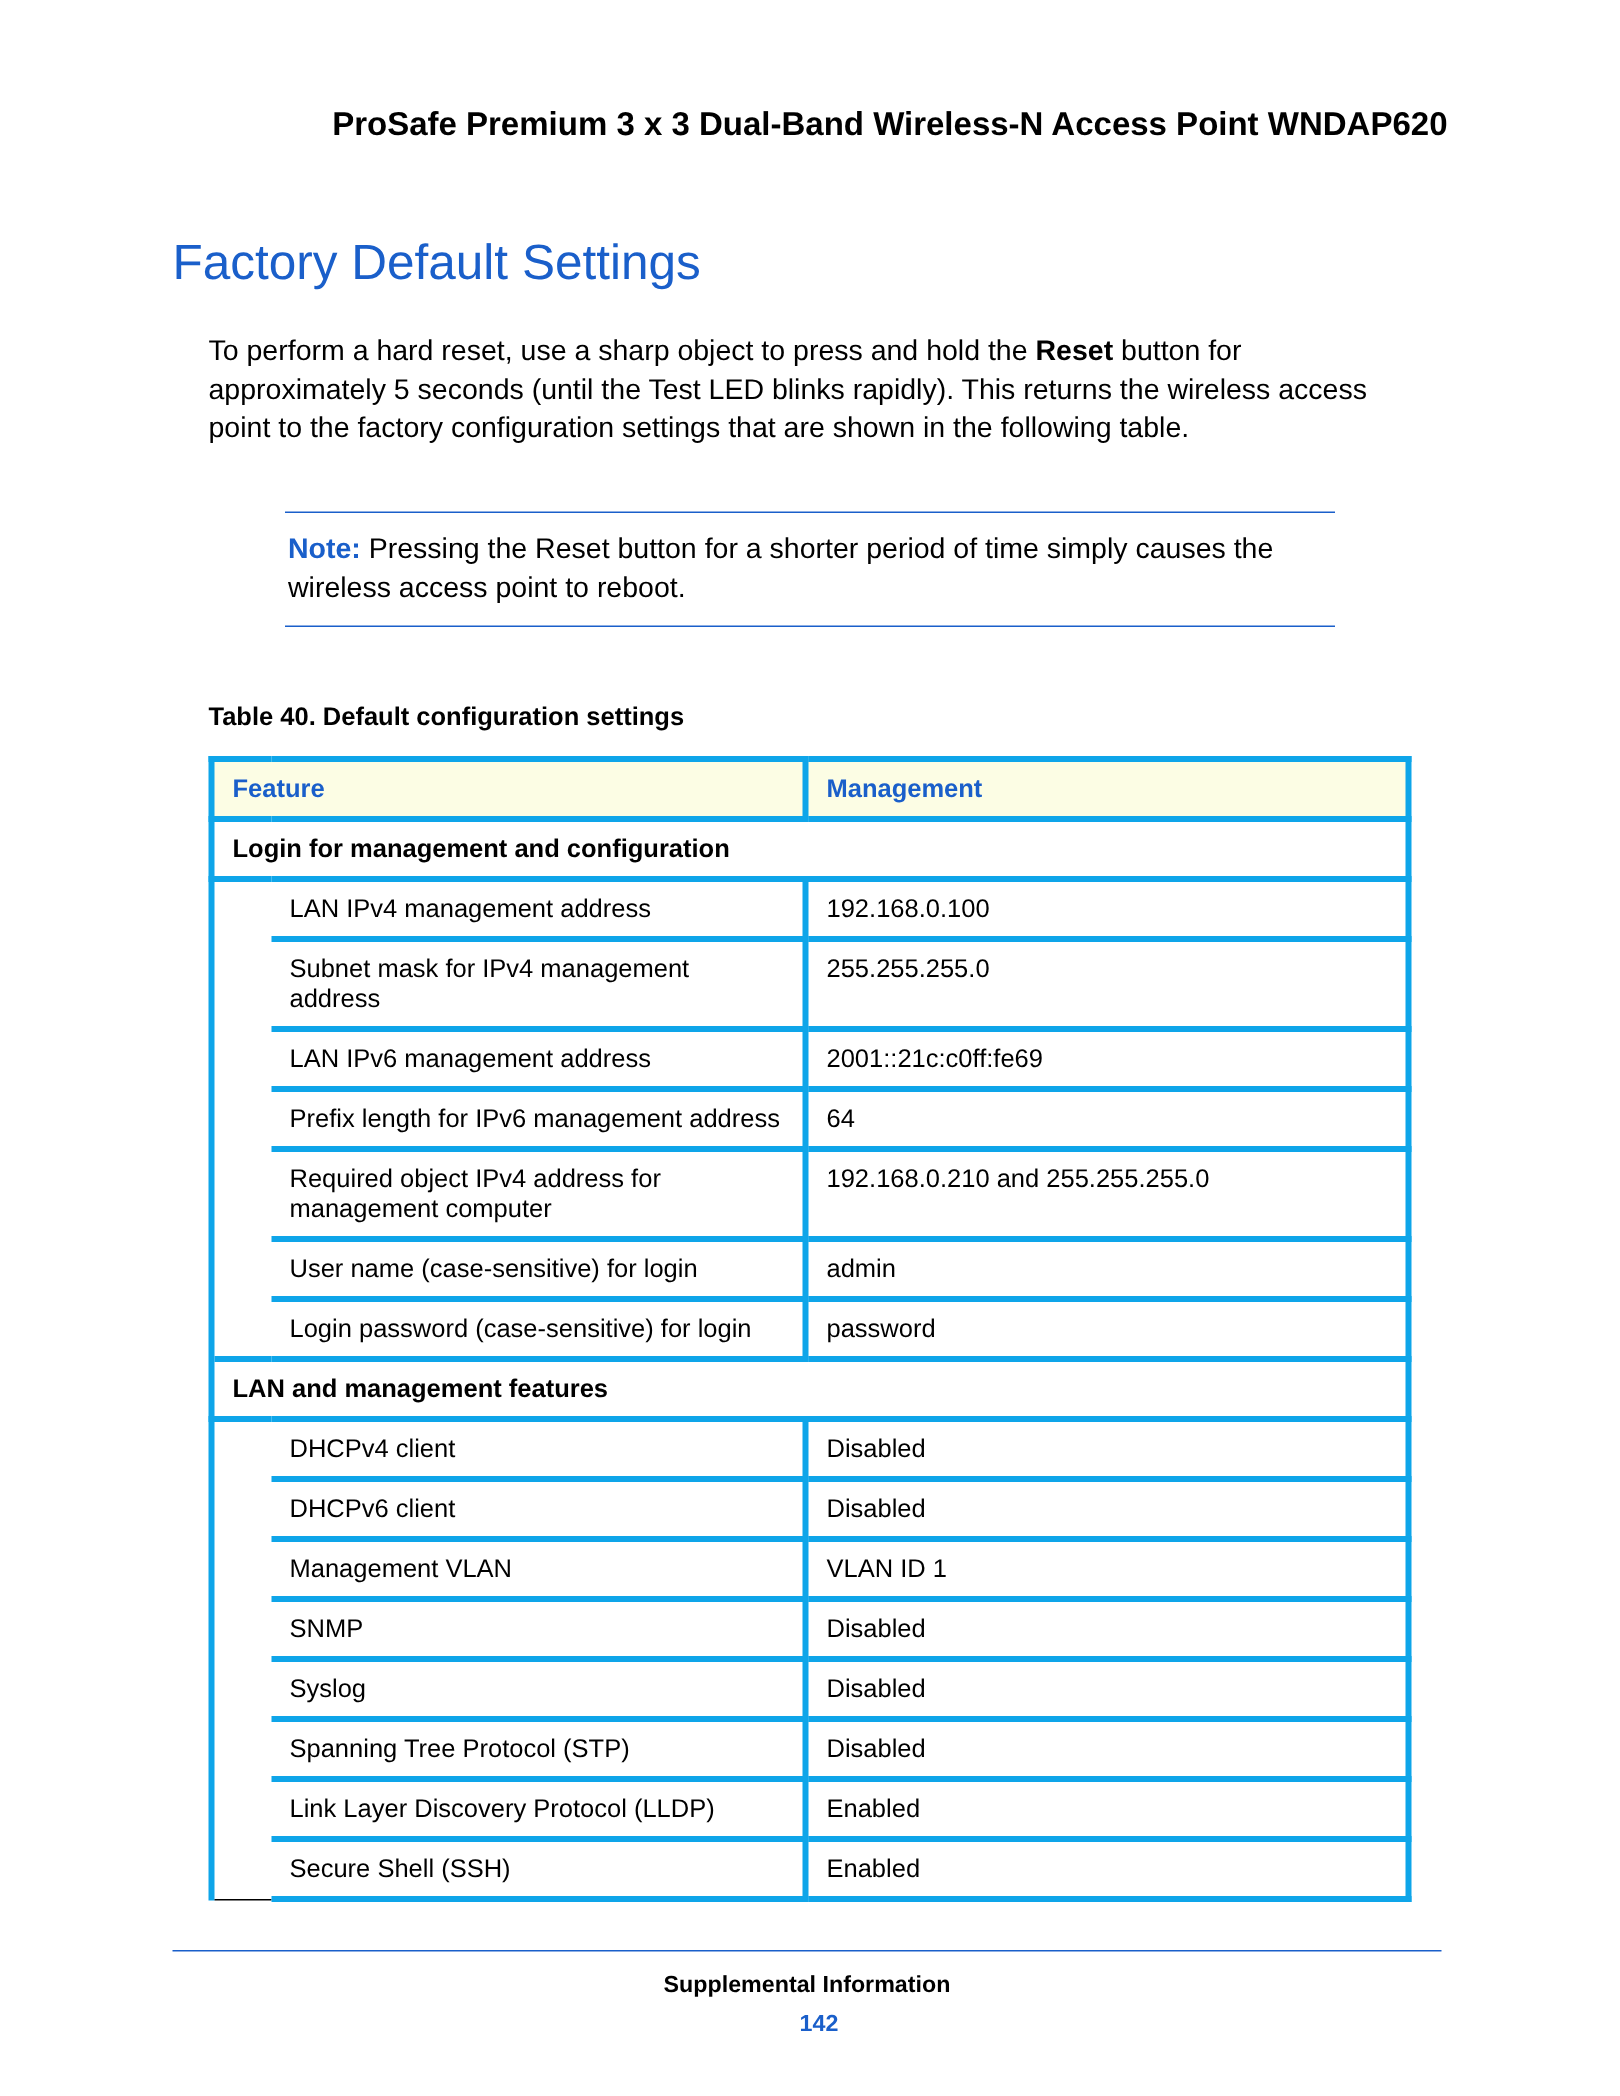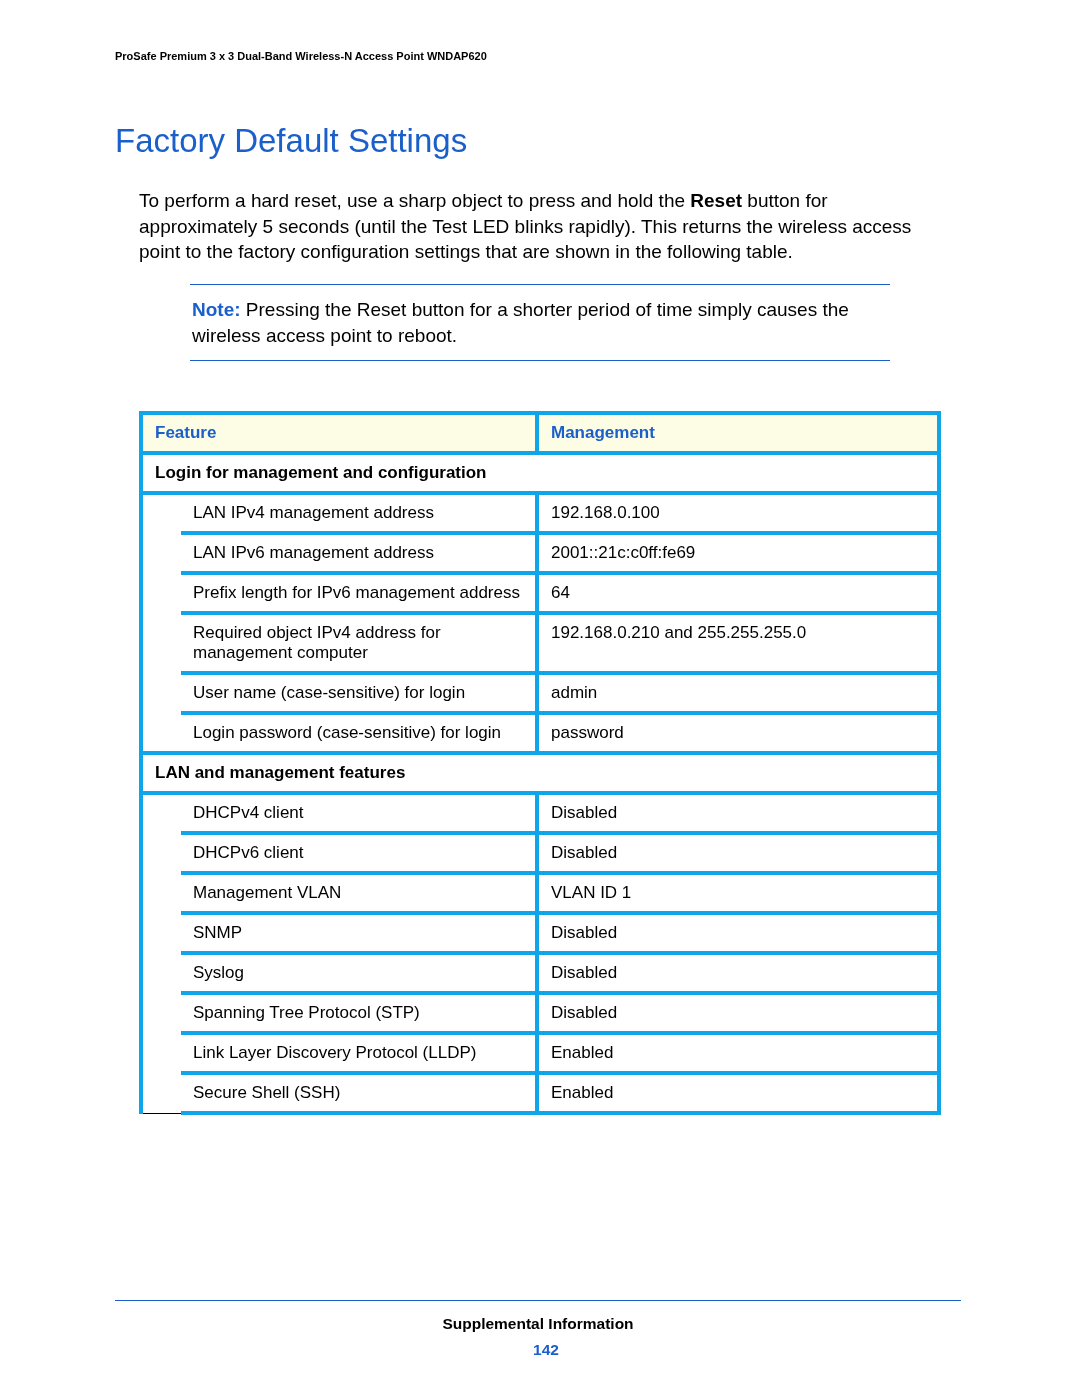--- a/index.html
+++ b/index.html
@@ -10,39 +10,40 @@
     color: #000;
   }
   .page {
     width: 1080px;
     height: 1397px;
     position: relative;
     box-sizing: border-box;
     padding: 50px 115px 0 115px;
   }
   .header-title {
-    text-align: left;
-    font-weight: bold;
-    font-size: 11px;
+    text-align: right;
+    font-weight: bold;
+    font-size: 22px;
     margin-bottom: 60px;
+    margin-top: 20px;
   }
   .section-title {
     color: #1a5fca;
     font-size: 33px;
     font-weight: 500;
     margin: 0 0 28px 0;
     font-family: "Segoe UI", Arial, sans-serif;
   }
   .body-text {
     font-size: 19px;
     line-height: 1.35;
     margin: 0 24px 18px 24px;
   }
   .note-box {
-    margin: 19px 75px 50px 75px;
+    margin: 42px 75px 50px 75px;
   }
   .note-rule {
     border: none;
     border-top: 1.5px solid #1a5fca;
     margin: 0;
   }
   .note-text {
     font-size: 19px;
     line-height: 1.35;
     padding: 12px 2px 12px 2px;
@@ -130,39 +131,45 @@
   </p>
 
   <div class="note-box">
     <hr class="note-rule">
     <div class="note-text">
       <span class="note-label">Note:</span><span> Pressing the Reset button for a shorter period of time simply causes the wireless access point to reboot.</span>
     </div>
     <hr class="note-rule">
   </div>
 
+  <div class="table-caption">Table 40.  Default configuration settings</div>
 
   <table class="settings">
     <thead>
       <tr>
         <th colspan="2">Feature</th>
         <th>Management</th>
       </tr>
     </thead>
     <tbody id="settings-body">
     <tr class="section-row">
           <td colspan="3">Login for management and configuration</td>
         </tr>
         <tr>
           <td class="indent-cell"></td>
           <td class="feat-cell">LAN IPv4 management address</td>
           <td class="desc-cell">192.168.0.100</td>
         </tr>
         <tr>
           <td class="indent-cell"></td>
+          <td class="feat-cell">Subnet mask for IPv4 management address</td>
+          <td class="desc-cell">255.255.255.0</td>
+        </tr>
+        <tr>
+          <td class="indent-cell"></td>
           <td class="feat-cell">LAN IPv6 management address</td>
           <td class="desc-cell">2001::21c:c0ff:fe69</td>
         </tr>
         <tr>
           <td class="indent-cell"></td>
           <td class="feat-cell">Prefix length for IPv6 management address</td>
           <td class="desc-cell">64</td>
         </tr>
         <tr>
           <td class="indent-cell"></td>

